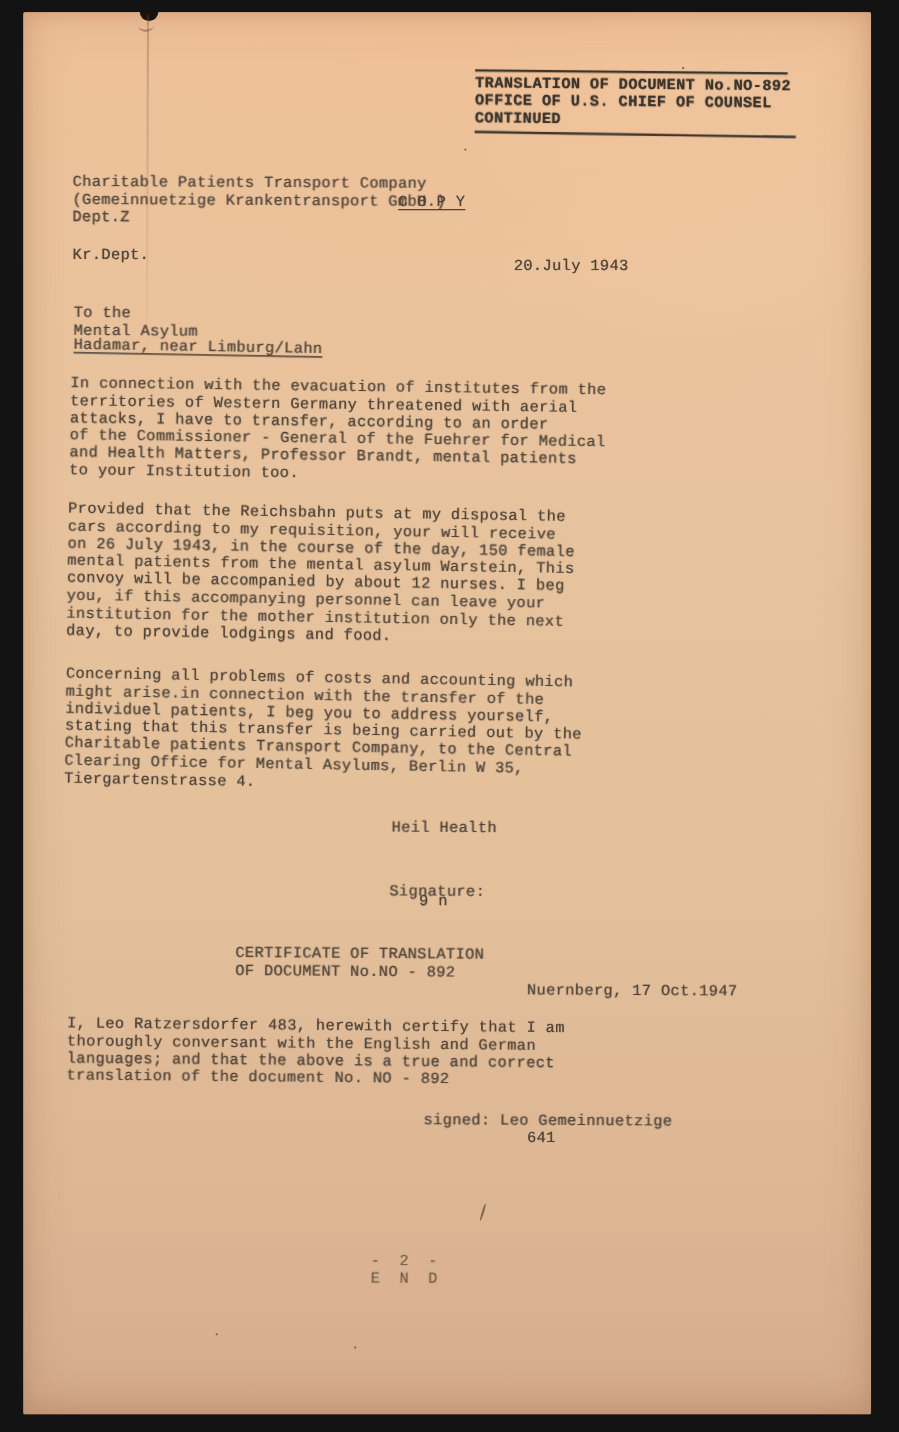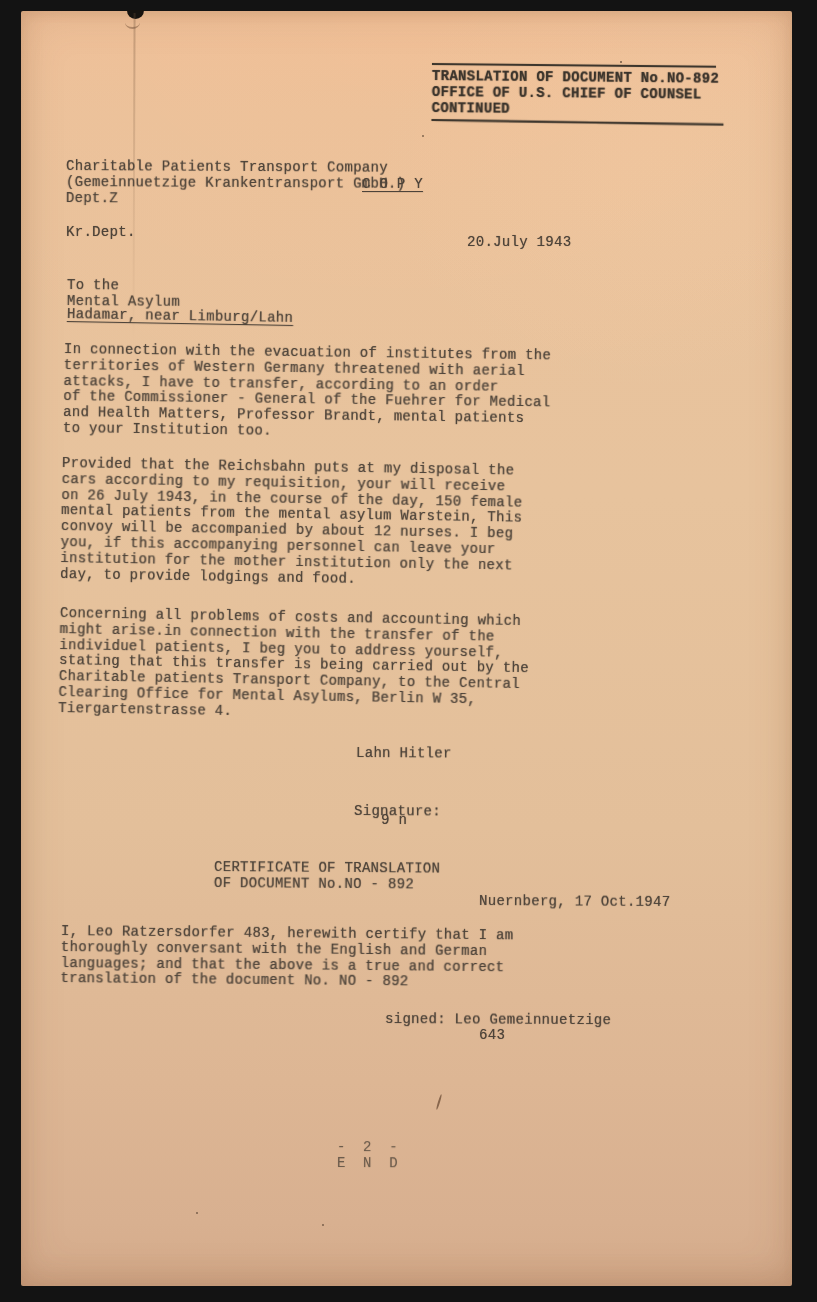--- a/index.html
+++ b/index.html
@@ -117,33 +117,33 @@
 institution for the mother institution only the next
 day, to provide lodgings and food.</div>
     <div class="txt p3">Concerning all problems of costs and accounting which
 might arise.in connection with the transfer of the
 individuel patients, I beg you to address yourself,
 stating that this transfer is being carried out by the
 Charitable patients Transport Company, to the Central
 Clearing Office for Mental Asylums, Berlin W 35,
 Tiergartenstrasse 4.</div>
 
-    <div class="txt heil">Lahn Hitler</div>
+    <div class="txt heil">Heil Health</div>
     <div class="txt siglabel">Signature:</div>
     <div class="txt sigmark">9 n</div>
 
     <div class="txt certhead">CERTIFICATE OF TRANSLATION
 OF DOCUMENT No.NO - 892</div>
     <div class="txt placedate">Nuernberg, 17 Oct.1947</div>
     <div class="txt certbody">I, Leo Ratzersdorfer 483, herewith certify that I am
 thoroughly conversant with the English and German
 languages; and that the above is a true and correct
 translation of the document No. NO - 892</div>
     <div class="txt signed">signed: Leo Gemeinnuetzige</div>
-    <div class="txt signednum">643</div>
+    <div class="txt signednum">641</div>
 
     <div class="txt pnum faded">-  2  -</div>
     <div class="txt endmark faded">E  N  D</div>
 
     <div class="slash"></div>
     <div class="speck" style="left:175px;top:1201px;"></div>
     <div class="speck" style="left:301px;top:1213px;"></div>
     <div class="speck" style="left:599px;top:50px;width:1.5px;height:1.5px;"></div>
     <div class="speck" style="left:401px;top:124px;"></div>
   </div>

